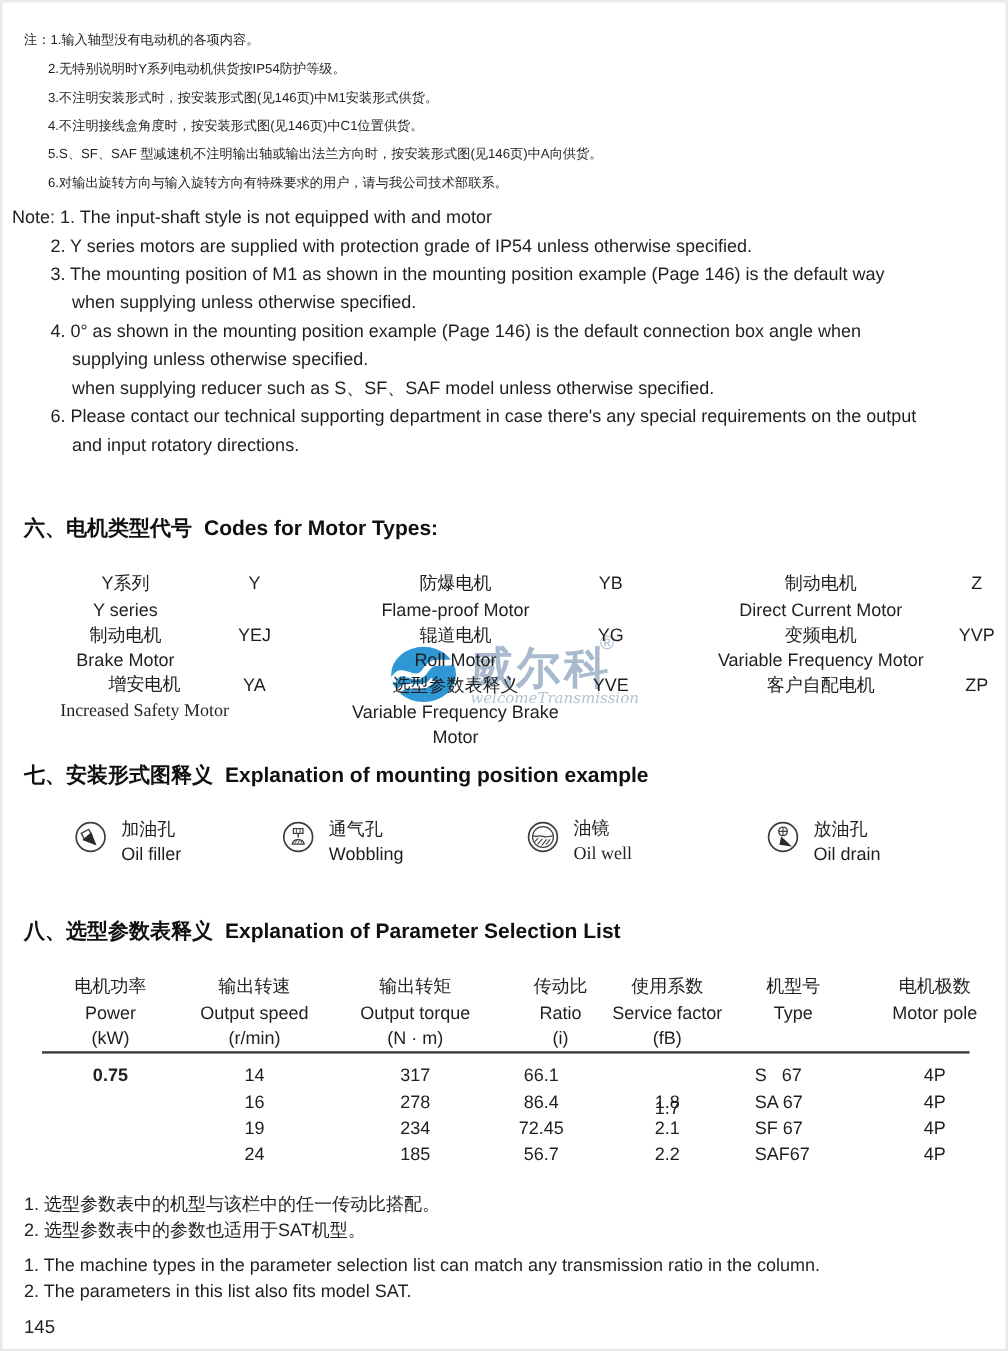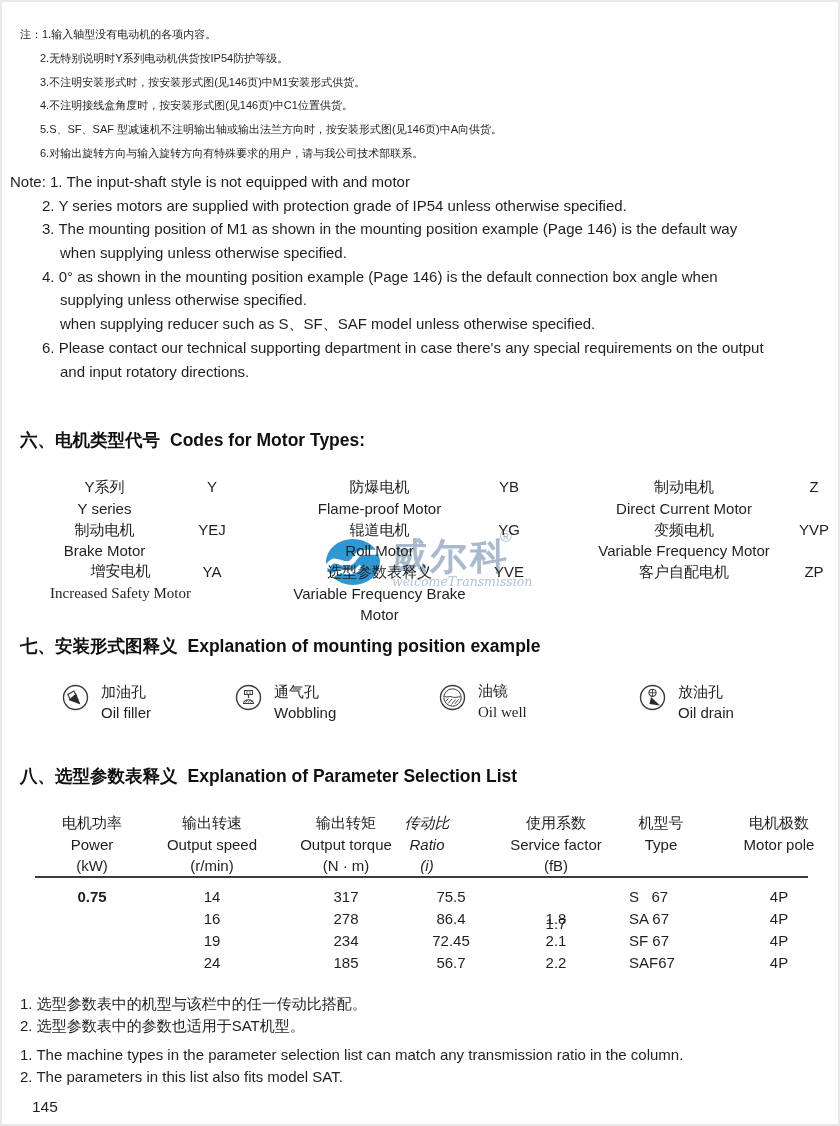--- a/index.html
+++ b/index.html
@@ -43,21 +43,21 @@
   .ph-col div{height:21.5px; line-height:21.5px; white-space:nowrap;}
   .tbl-rule{position:absolute; left:33px; top:874px; width:773px; height:2px; background:#3c3c3c;}
   .cell{position:absolute; width:100px; text-align:center; font-size:15px; height:22px; line-height:22px;}
   .cell-type{position:absolute; left:627px; width:80px; text-align:left; font-size:15px;
              height:22px; line-height:22px; white-space:pre;}
   .bold{font-weight:bold;}
   
   .footnotes{left:18px; top:991px; font-size:15px;}
   .footnotes .ln{height:22px; line-height:22px; white-space:nowrap;}
   .footnotes .gap{height:7px;}
-  .pageno{left:18px; top:1096px; font-size:15.5px;margin-left:12px;}
+  .pageno{left:18px; top:1096px; font-size:15.5px;}
   svg{display:block;}
 </style>
 </head>
 <body>
 
 <div class="page">
 
   <div class="abs watermark">
     <span class="wm-mark">
       <svg width="60" height="48" viewBox="0 0 60 48">
@@ -233,21 +233,21 @@
   <div class="ph-col" style="left:279px;top:810px;">
     <div>输出转矩</div>
     <div>Output torque</div>
     <div>(N · m)</div>
   </div>
   <div class="ph-col" style="left:145px;top:810px;">
     <div>输出转速</div>
     <div>Output speed</div>
     <div>(r/min)</div>
   </div>
-  <div class="ph-col" style="left:360px;top:810px;font-style:italic;">
+  <div class="ph-col" style="left:400px;top:810px;">
     <div>传动比</div>
     <div>Ratio</div>
     <div>(i)</div>
   </div>
   <div class="ph-col" style="left:489px;top:810px;">
     <div>使用系数</div>
     <div>Service factor</div>
     <div>(fB)</div>
   </div>
   <div class="ph-col" style="left:594px;top:810px;">
@@ -258,21 +258,21 @@
     <div>电机极数</div>
     <div>Motor pole</div>
   </div>
 
   <div class="tbl-rule"></div>
 
   <div class="cell bold" style="left:40px;top:884px;">0.75</div>
 
   <div class="cell" style="left:160px;top:884px;">14</div>
   <div class="cell" style="left:294px;top:884px;">317</div>
-  <div class="cell" style="left:399px;top:884px;">75.5</div>
+  <div class="cell" style="left:399px;top:884px;">66.1</div>
   <div class="cell" style="left:504px;top:911px;">1.7</div>
   <div class="cell-type" style="top:884px;">S   67</div>
   <div class="cell" style="left:727px;top:884px;">4P</div>
 
   <div class="cell" style="left:160px;top:906px;">16</div>
   <div class="cell" style="left:294px;top:906px;">278</div>
   <div class="cell" style="left:399px;top:906px;">86.4</div>
   <div class="cell" style="left:504px;top:906px;">1.8</div>
   <div class="cell-type" style="top:906px;">SA 67</div>
   <div class="cell" style="left:727px;top:906px;">4P</div>

